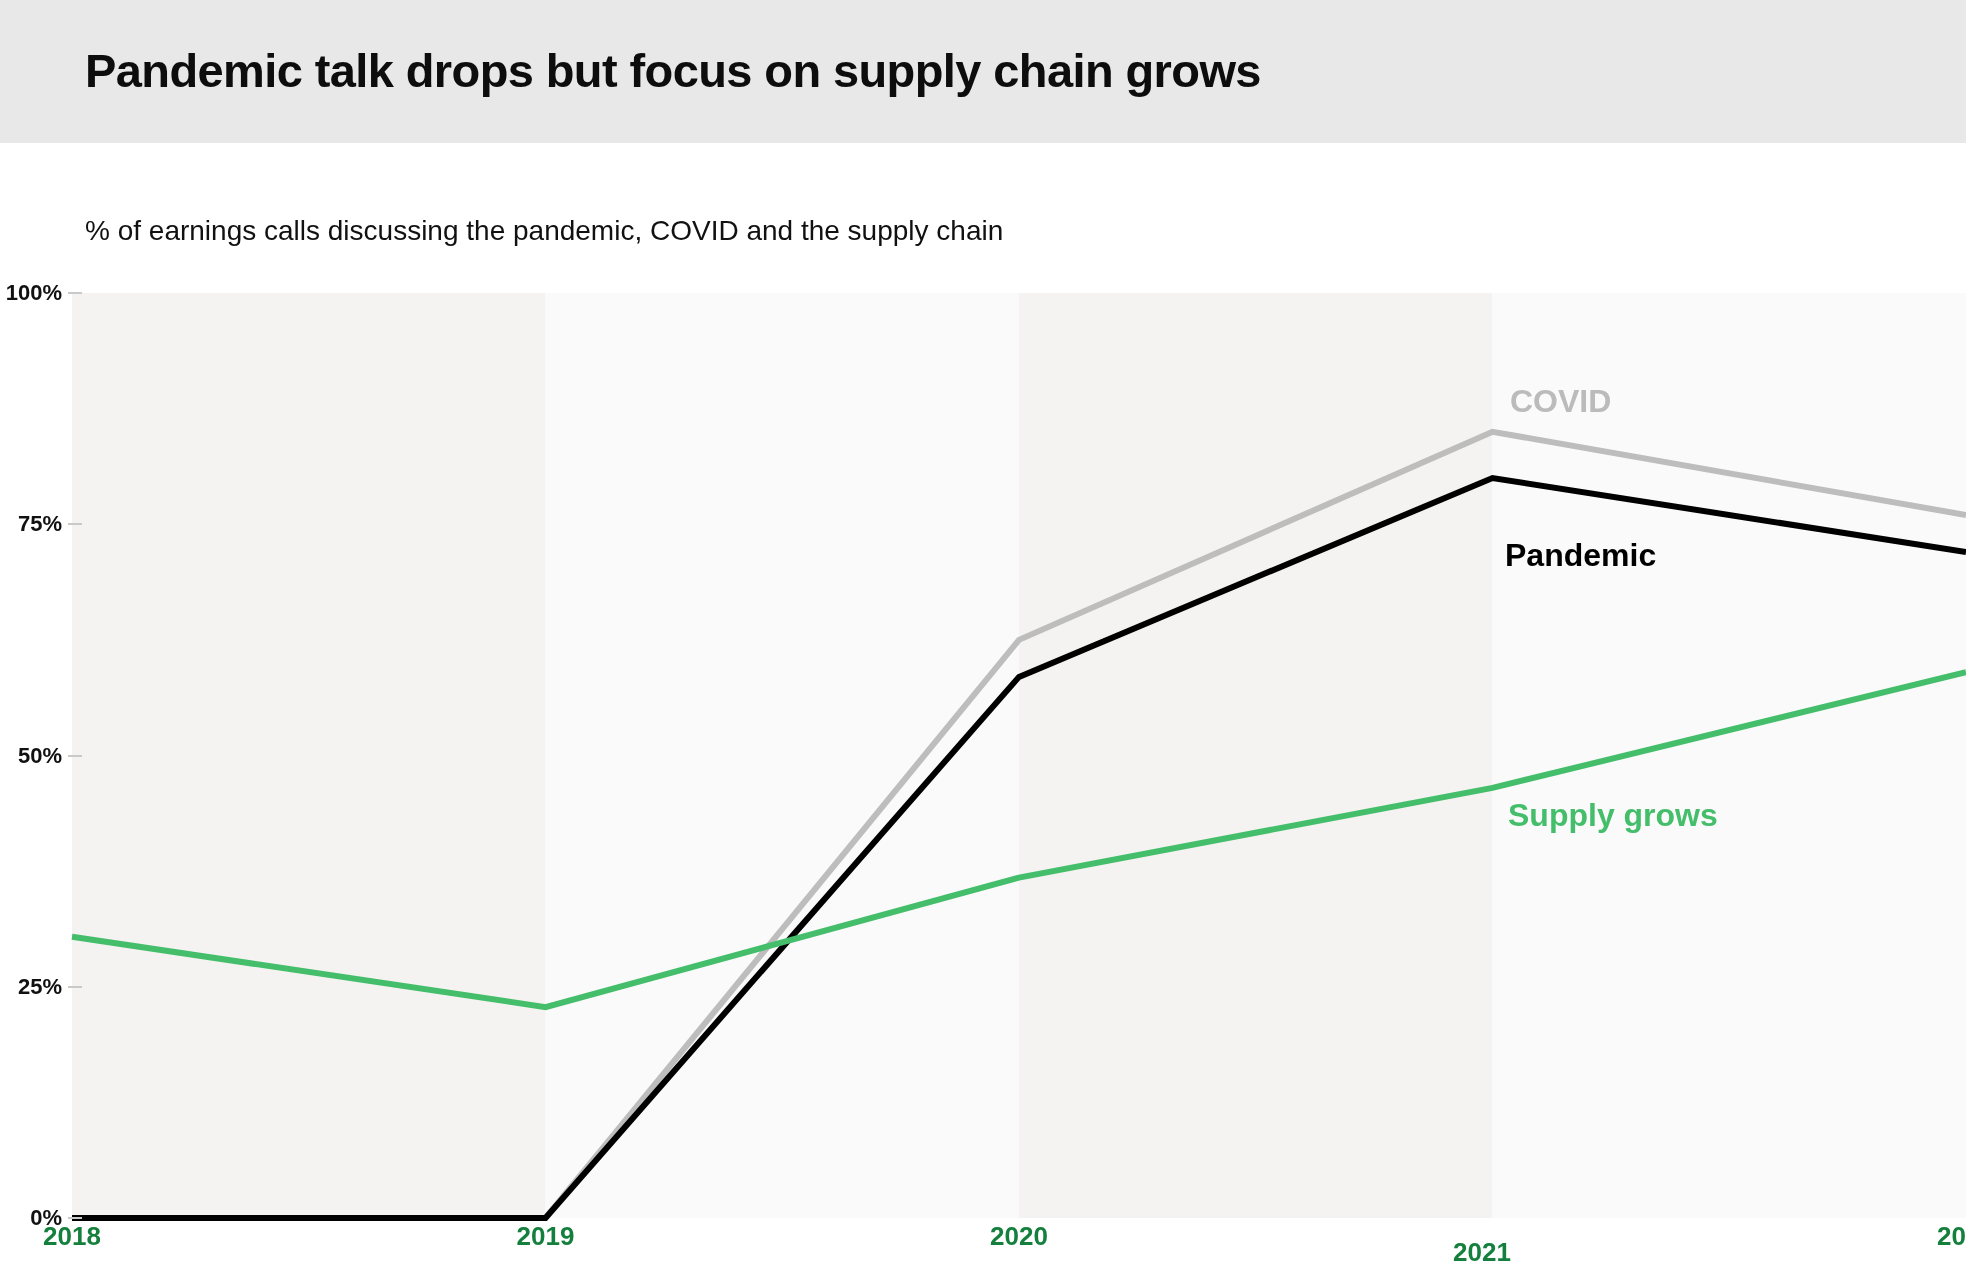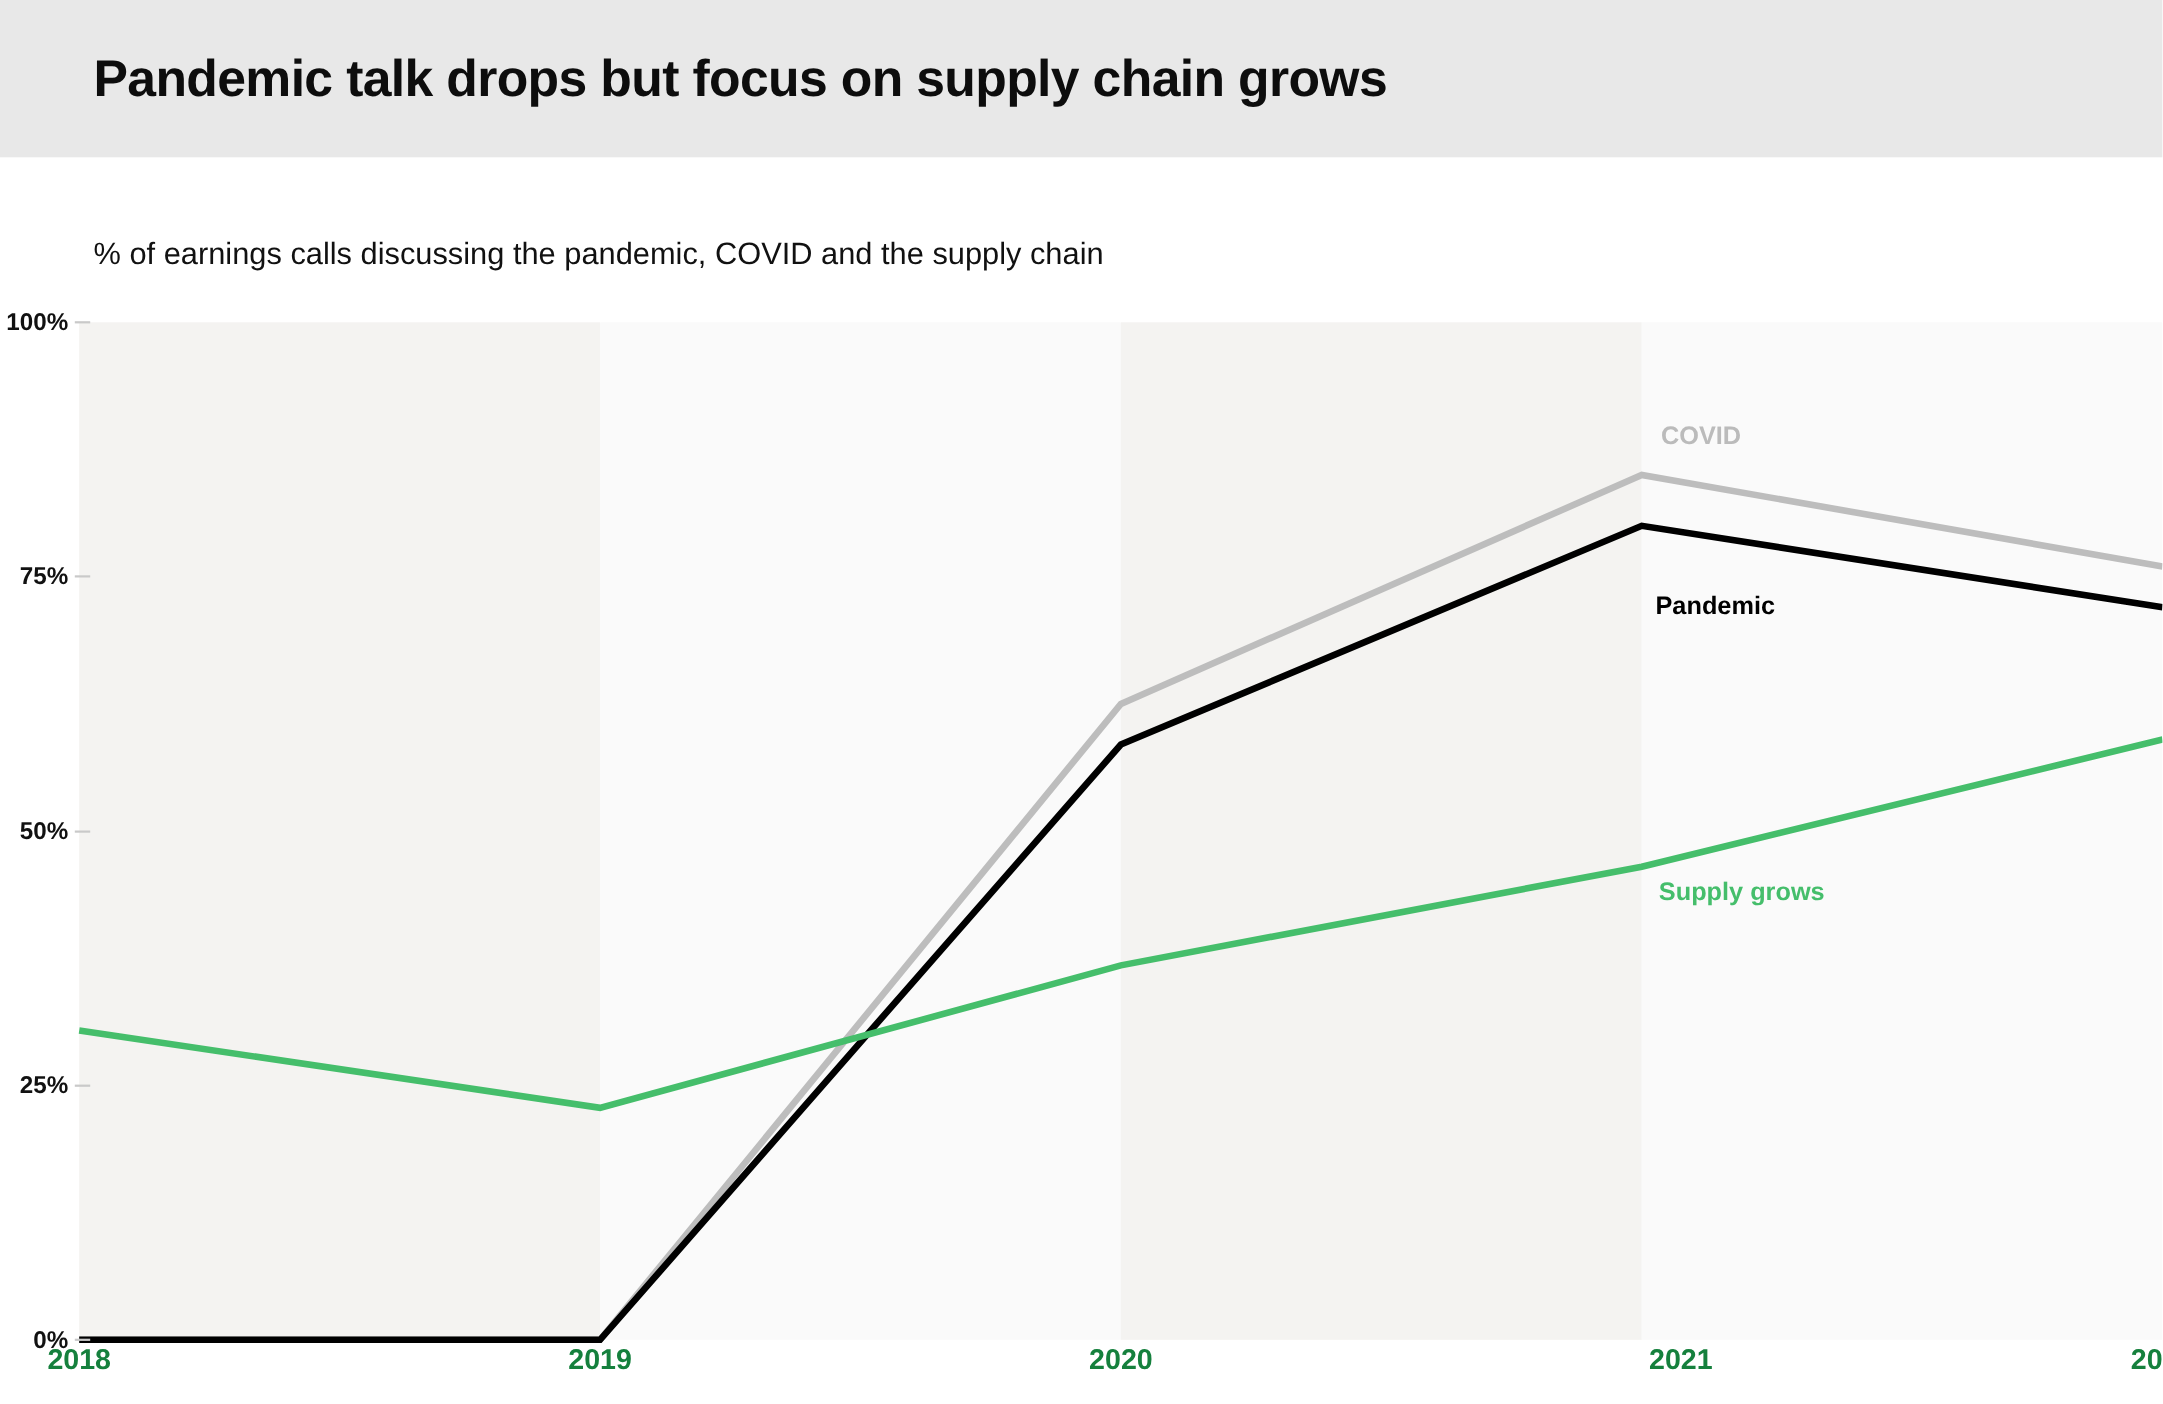--- a/index.html
+++ b/index.html
@@ -43,21 +43,21 @@
     transform:translateY(-50%);
   }
   
   .xtick-label{
     position:absolute;top:1236px;
     font-size:26px;font-weight:700;color:#15803d;
     transform:translate(-50%,-50%);white-space:nowrap;
   }
   
   .series-label{
-    position:absolute;font-size:23px;font-weight:700;white-space:nowrap;
+    position:absolute;font-size:32px;font-weight:700;white-space:nowrap;
   }
   #label-covid{left:1510px;top:383px;color:#BBBBBB;}
   #label-pandemic{left:1505px;top:537px;color:#000000;}
   #label-supply{left:1508px;top:797px;color:#45BE6B;}
 </style>
 </head>
 <body>
 
 <div id="header-band"></div>
 <div id="chart-title">Pandemic talk drops but focus on supply chain grows</div>
@@ -89,20 +89,20 @@
       <div class="ytick-dash" style="left: 68px; top: 755.5px; background: rgb(201, 201, 201);"></div>
       <div class="ytick-label" style="left: 0px; top: 524.25px;">75%</div>
       <div class="ytick-dash" style="left: 68px; top: 524.25px; background: rgb(201, 201, 201);"></div>
       <div class="ytick-label" style="left: 0px; top: 293px;">100%</div>
       <div class="ytick-dash" style="left: 68px; top: 293px; background: rgb(201, 201, 201);"></div>
     </div>
   <div id="xticks">
       <div class="xtick-label" style="left: 72px;">2018</div>
       <div class="xtick-label" style="left: 545.5px;">2019</div>
       <div class="xtick-label" style="left: 1019px;">2020</div>
-      <div class="xtick-label" style="left: 1528px;">2021</div>
+      <div class="xtick-label" style="left: 1482px; margin-top: 16px;">2021</div>
       <div class="xtick-label" style="left: 1966px;">2022</div>
     </div>
 
   <div class="series-label" id="label-covid">COVID</div>
   <div class="series-label" id="label-pandemic">Pandemic</div>
   <div class="series-label" id="label-supply">Supply grows</div>
 </div>
 
 </body></html>

